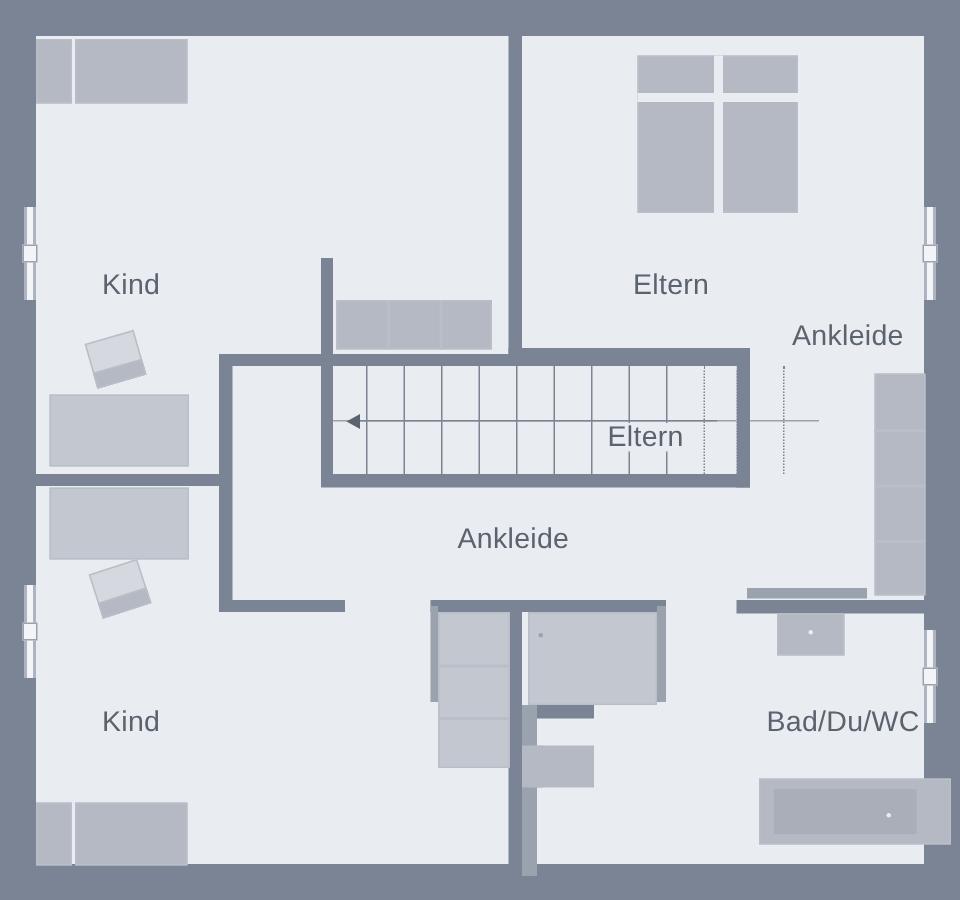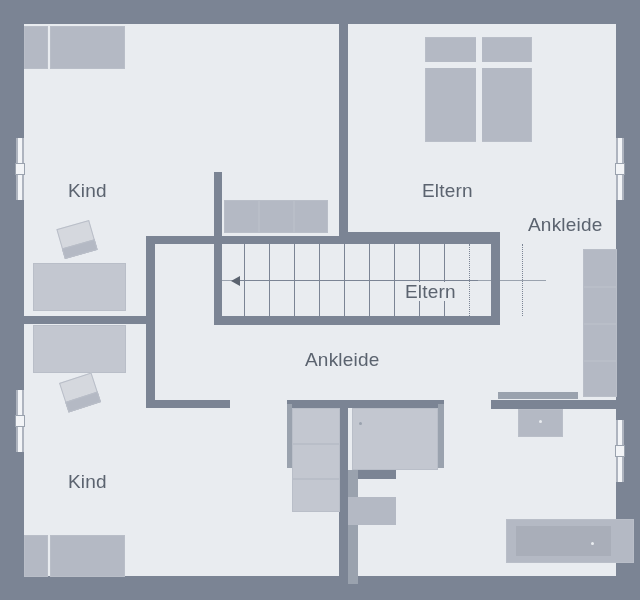--- a/index.html
+++ b/index.html
@@ -221,14 +221,15 @@
   <div class="lbl" style="left:68px;top:472px;">Kind</div>
 
   <div class="lbl" style="left:422px;top:181px;">Eltern</div>
 
   <div class="lbl" style="left:528px;top:215px;">Ankleide</div>
 
   <div class="lbl" style="left:402px;top:282px;background:#e9ecf0;padding:0 3px;">Eltern</div>
 
   <div class="lbl" style="left:305px;top:350px;">Ankleide</div>
 
+  <div class="lbl" style="left:511px;top:472px;">Bad/Du/WC</div>
 
 </div>
 
 </body></html>

